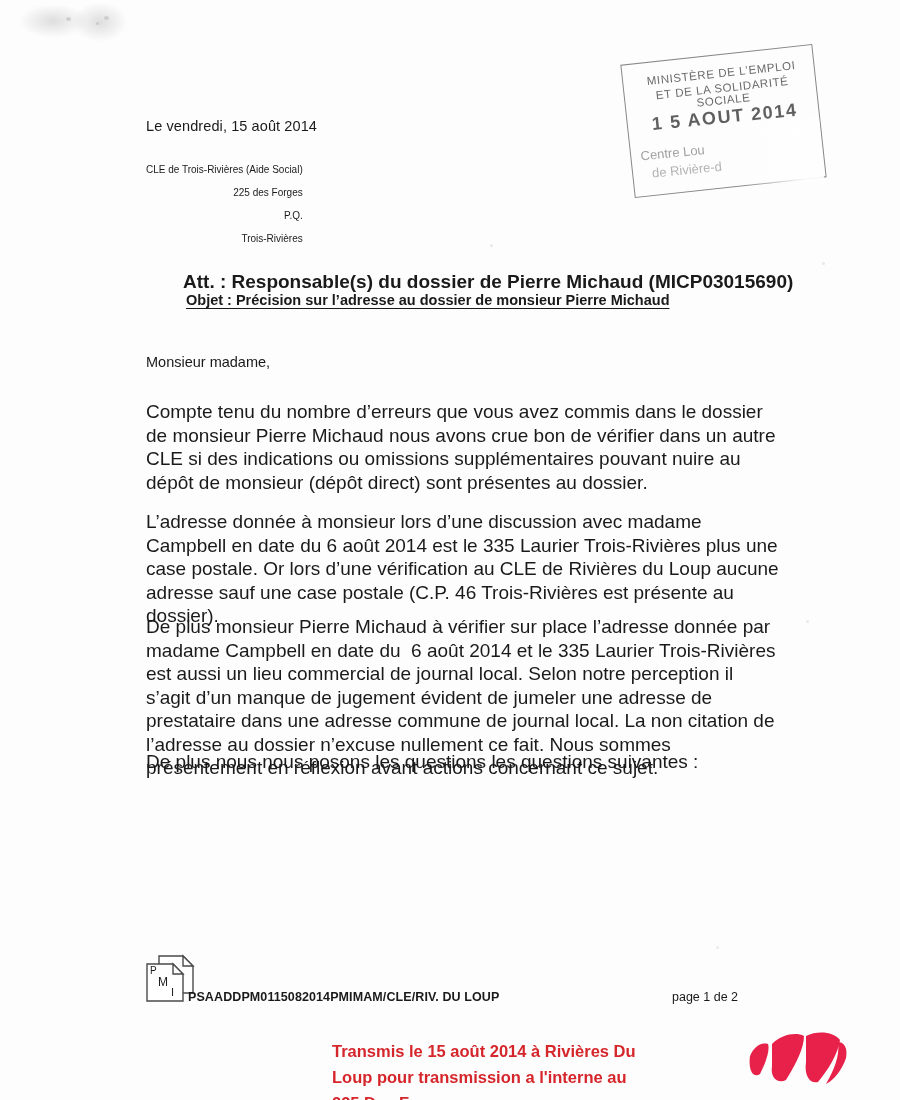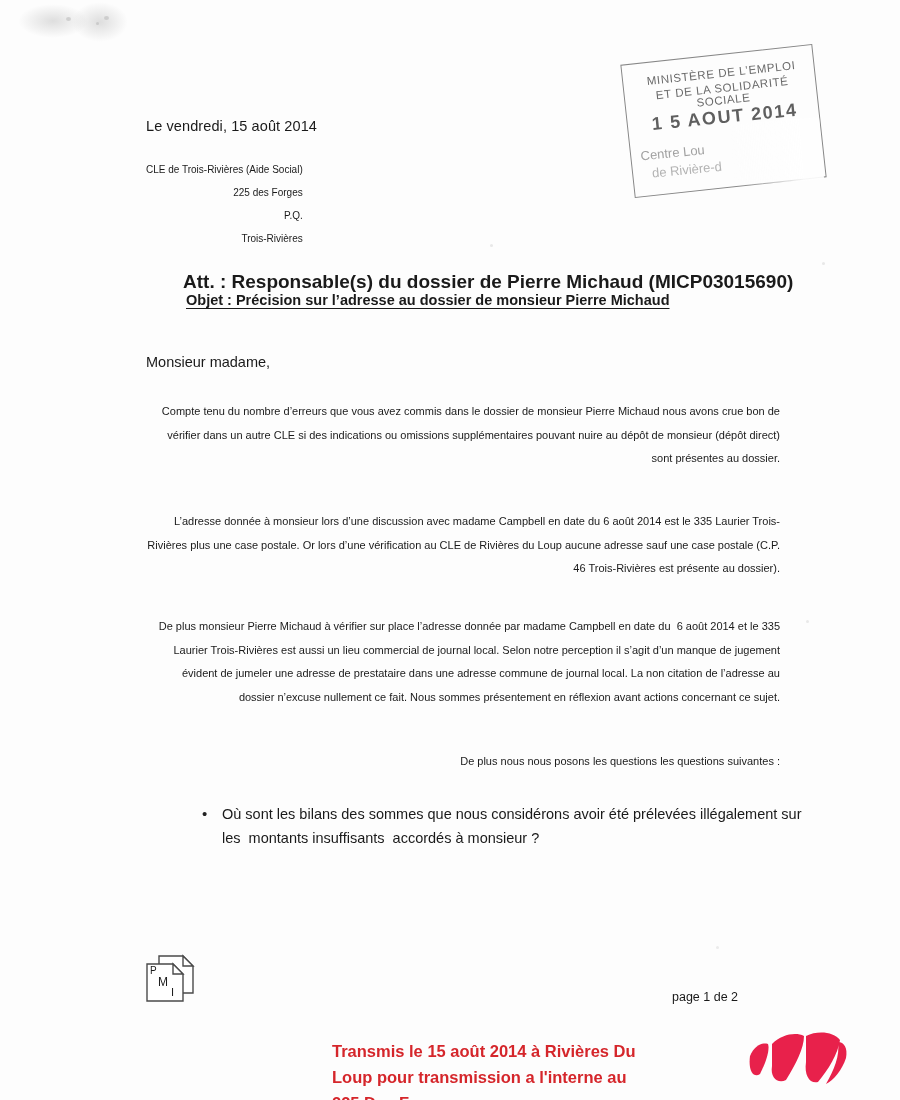--- a/index.html
+++ b/index.html
@@ -76,23 +76,23 @@
   .salutation {
     position: absolute;
     left: 146px; top: 354px;
     font-size: 14.5px;
   }
 
   .para {
     position: absolute;
     left: 146px;
     width: 634px;
-    font-size: 11px;
+    font-size: 19px;
     line-height: 23.5px;
-    text-align: right;
+    text-align: left;
     white-space: pre-wrap;
   }
   .para.p1 { top: 400px; }
   .para.p2 { top: 510px; }
   .para.p3 { top: 615px; }
   .para.p4 { top: 750px; }
 
   .bullets {
     position: absolute;
     left: 195px; top: 803px;
@@ -244,21 +244,20 @@
   <div class="att-line">Att. : Responsable(s) du dossier de Pierre Michaud (MICP03015690)</div>
   <div class="objet-line">Objet : Précision sur l’adresse au dossier de monsieur Pierre Michaud</div>
   <div class="salutation">Monsieur madame,</div>
 
   <div class="para p1">Compte tenu du nombre d’erreurs que vous avez commis dans le dossier de monsieur Pierre Michaud nous avons crue bon de vérifier dans un autre CLE si des indications ou omissions supplémentaires pouvant nuire au dépôt de monsieur (dépôt direct) sont présentes au dossier.</div>
   <div class="para p2">L’adresse donnée à monsieur lors d’une discussion avec madame Campbell en date du 6 août 2014 est le 335 Laurier Trois-Rivières plus une case postale. Or lors d’une vérification au CLE de Rivières du Loup aucune adresse sauf une case postale (C.P. 46 Trois-Rivières est présente au dossier).</div>
   <div class="para p3">De plus monsieur Pierre Michaud à vérifier sur place l’adresse donnée par madame Campbell en date du  6 août 2014 et le 335 Laurier Trois-Rivières est aussi un lieu commercial de journal local. Selon notre perception il s’agit d’un manque de jugement évident de jumeler une adresse de prestataire dans une adresse commune de journal local. La non citation de l’adresse au dossier n’excuse nullement ce fait. Nous sommes présentement en réflexion avant actions concernant ce sujet.</div>
   <div class="para p4">De plus nous nous posons les questions les questions suivantes :</div>
 
   <ul class="bullets">
-    <li>Où sont les bilans des sommes que nous considérons avoir été prélevées illégalement sur les  montants insuffisants  accordés à monsieur ?</li>
   </ul>
 
   <div id="stamp">
     <div class="stamp-inner">
       <div class="s-l1">MINISTÈRE DE L’EMPLOI</div>
       <div class="s-l2">ET DE LA SOLIDARITÉ SOCIALE</div>
       <div class="s-date">1 5 AOUT 2014</div>
       <div class="s-c1">Centre Lou</div>
       <div class="s-c2">de Rivière-d</div>
       <div class="fade-right"></div>
@@ -270,20 +269,21 @@
       <path d="M16 3 H40 L50 13 V40 H16 Z" fill="#ffffff" stroke="#4a4a4a" stroke-width="1.4"></path>
       <path d="M40 3 V13 H50 Z" fill="#ffffff" stroke="#4a4a4a" stroke-width="1.4"></path>
       <path d="M4 11 H30 L40 21 V48 H4 Z" fill="#ffffff" stroke="#4a4a4a" stroke-width="1.4"></path>
       <path d="M30 11 V21 H40 Z" fill="#ffffff" stroke="#4a4a4a" stroke-width="1.4"></path>
       <text x="7" y="21" font-family="Liberation Sans, sans-serif" font-size="10" fill="#1a1a1a">P</text>
       <text x="15" y="33" font-family="Liberation Sans, sans-serif" font-size="12" fill="#1a1a1a">M</text>
       <text x="28" y="43" font-family="Liberation Sans, sans-serif" font-size="11" fill="#1a1a1a">I</text>
     </svg>
   </div>
 
+  <div class="ref-code">PSAADDPM0115082014PMIMAM/CLE/RIV. DU LOUP</div>
   <div class="page-number">page 1 de 2</div>
 
   <div class="red-note" style="color: rgb(213, 38, 43);">
     <div>Transmis le 15 août 2014 à Rivières Du</div>
     <div>Loup pour transmission a l'interne au</div>
     <div>225 Des Forges</div>
   </div>
 
   <div id="brush-logo">
     <svg viewBox="0 0 112 62" width="112" height="62" aria-hidden="true">

